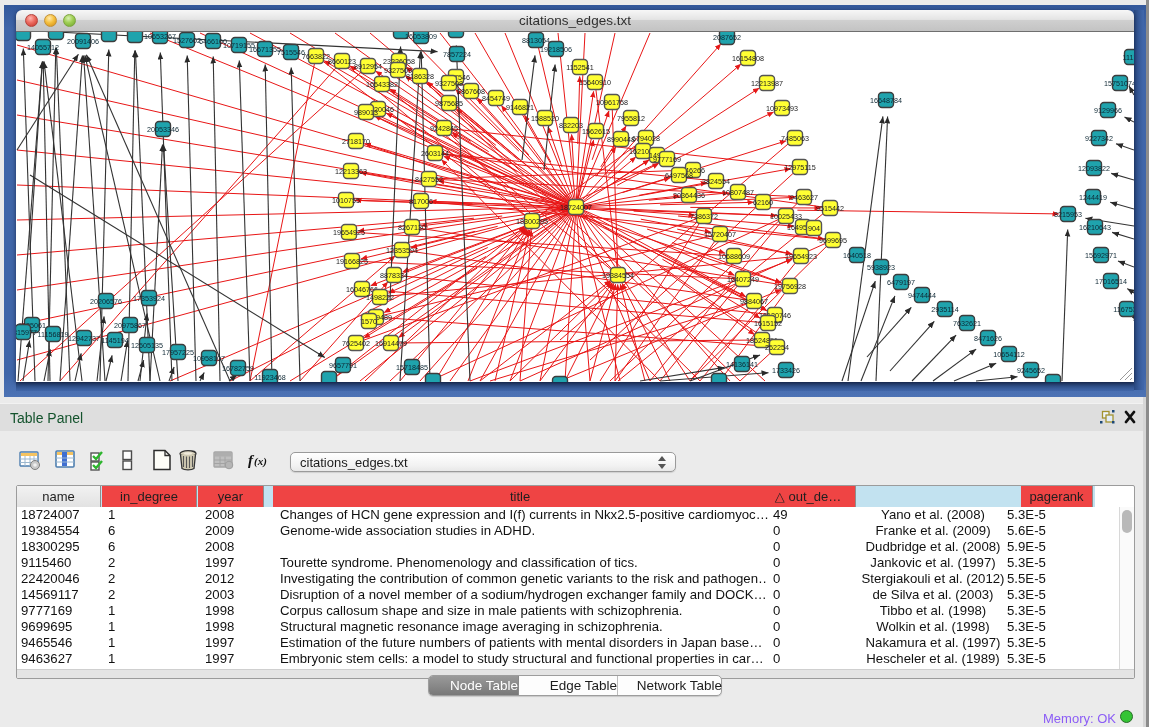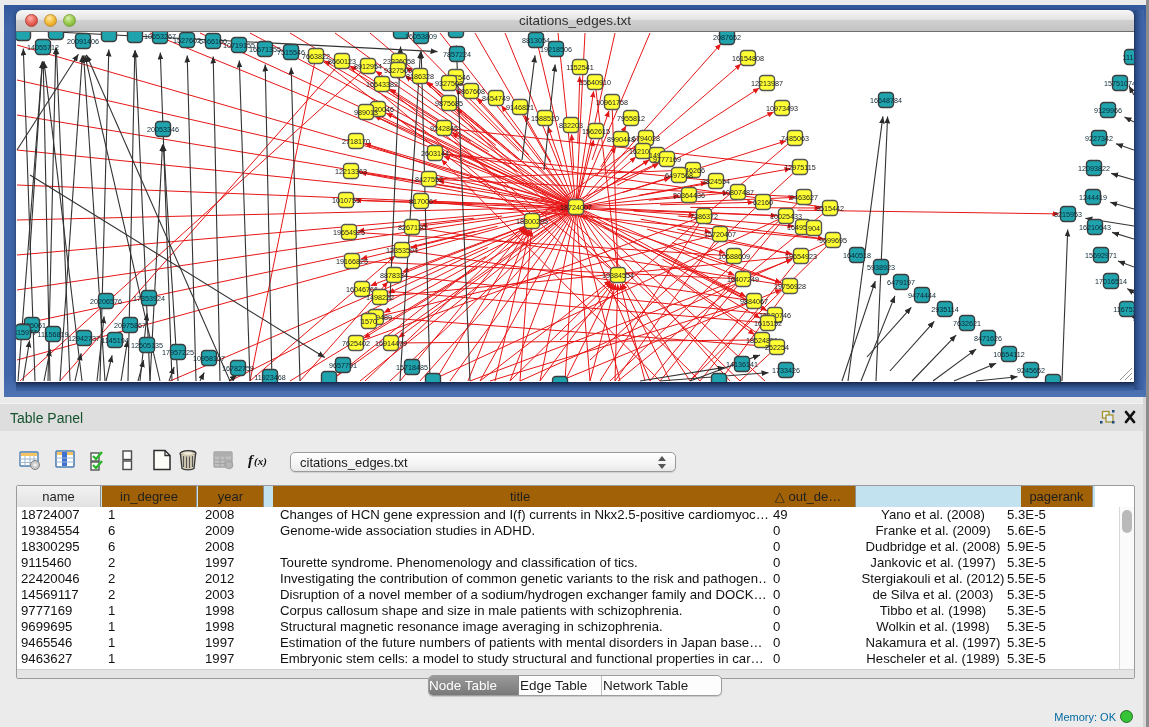--- a/index.html
+++ b/index.html
@@ -16,36 +16,36 @@
 #tlg{left:47px;background:radial-gradient(circle at 40% 30%,#d8f0b2,#9fce53 45%,#7fb33b 80%);border:1px solid #7da43e}
 #canvas{position:absolute;left:16px;top:32px;width:1118px;height:350px;background:#fff;overflow:hidden}
 
 #tpanel{position:absolute;left:0;top:397px;width:1149px;height:330px;background:#ebebeb}
 #tphead{position:absolute;left:0;top:6px;width:1149px;height:28px;background:#dedede;border-top:1px solid #f2f2f2}
 #tphead .t{position:absolute;left:10px;top:6px;font-size:14px;color:#14532d}
 #toolbar{position:absolute;left:0;top:0;width:1149px;height:90px}
 #dropdown{position:absolute;left:290px;top:55px;width:386px;height:20px;border:1px solid #9a9a9a;border-radius:5px;background:linear-gradient(180deg,#fff,#f2f2f2 70%,#e8e8e8);font-size:13px;color:#1c1c1c;line-height:19px;padding-left:9px;box-shadow:0 1px 1px rgba(0,0,0,.12)}
 #spane{position:absolute;left:16px;top:88px;width:1119px;height:194px;background:#fff;border:1px solid #9b9b9b;border-radius:2px}
 #thead{position:absolute;left:0px;top:0px;width:1078px;height:21px;background:#c2e2f0}
-#thead span{position:absolute;top:0;height:21px;line-height:21px;text-align:center;font-size:13px;color:#1f1f1f;border-right:1px solid #8e8e8e;background:#a16207}
+#thead span{position:absolute;top:0;height:21px;line-height:21px;text-align:center;font-size:13px;color:#1f1f1f;border-right:1px solid #8e8e8e;background:#ef4444}
 #tbody{position:absolute;left:0;top:21px;width:1117px;height:162px;background:#fff;font-size:13.2px;color:#111}
 .tr{position:absolute;left:0;width:1117px;height:16px;line-height:16px;white-space:nowrap}
 .tr span{position:absolute;overflow:hidden}
 .c0{left:4px;width:94px}.c1{left:91px;width:90px}.c2{left:188px;width:70px}
 .c3{left:263px;width:488px}.c4{left:756px;width:72px}.c5{left:828px;width:176px;text-align:center}
 .c6{left:990px;width:100px}
 #vsb{position:absolute;left:1102px;top:21px;width:15px;height:162px;background:#fafafa;border-left:1px solid #d8d8d8}
 #vsb .th{position:absolute;left:2px;top:3px;width:10px;height:23px;border-radius:5px;background:#b9b9b9}
 #hsb{position:absolute;left:0;top:183px;width:1117px;height:9px;background:#e4e4e4;border-top:1px solid #cfcfcf;border-radius:0 0 2px 2px}
-#tabs{position:absolute;left:428px;top:278px;width:294px;height:21px;border:1px solid #9d9d9d;border-radius:5px;background:#fdfdfd;box-shadow:0 1px 1px rgba(0,0,0,.15);font-size:13.5px;line-height:20px;text-align:left}
+#tabs{position:absolute;left:428px;top:278px;width:294px;height:21px;border:1px solid #9d9d9d;border-radius:5px;background:#fdfdfd;box-shadow:0 1px 1px rgba(0,0,0,.15);font-size:13.5px;line-height:20px;text-align:right}
 #tabs .seg{position:absolute;top:0;height:19px}
 #seg1{left:0;width:90px;background:linear-gradient(180deg,#9a9a9a,#787878);color:#fff;border-radius:4px 0 0 4px;border-right:1px solid #8a8a8a}
-#seg2{left:91px;width:82px;color:#1d1d1d;border-right:1px solid #bdbdbd}
+#seg2{left:91px;width:98px;color:#1d1d1d;border-right:1px solid #bdbdbd}
 #seg3{left:174px;width:119px;color:#1d1d1d}
-#memory{position:absolute;right:33px;top:314px;font-size:11px;color:#0369a1}
+#memory{position:absolute;right:33px;top:314px;font-size:13px;color:#8b5cf6}
 #memdot{position:absolute;left:1120px;top:313px;width:13px;height:13px;border-radius:50%;background:#35c435;border:1.5px solid #2a6b2a}
 #redge{position:absolute;left:1146px;top:0;width:3px;height:727px;background:#8c8c8c}
 #redge2{position:absolute;left:1143px;top:397px;width:3px;height:330px;background:#d6d6d6}
 </style></head><body>
 <div id="stage">
  <div id="desktop">
   <div id="bluebg"></div>
   <div id="shadowB"></div>
       <div id="shadowR"></div>
   <div id="macwin">

